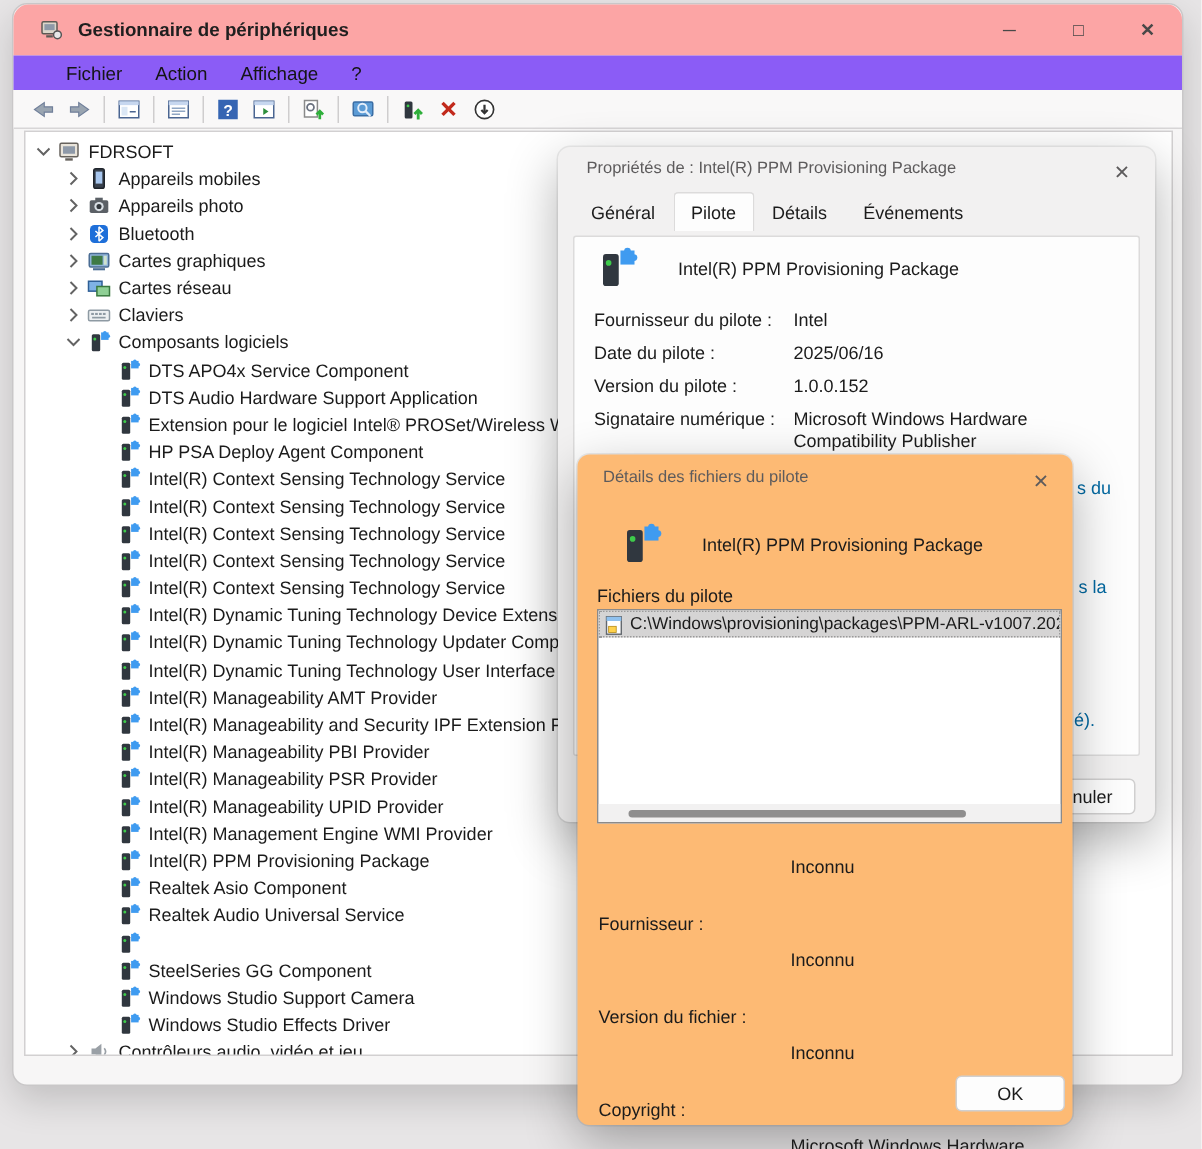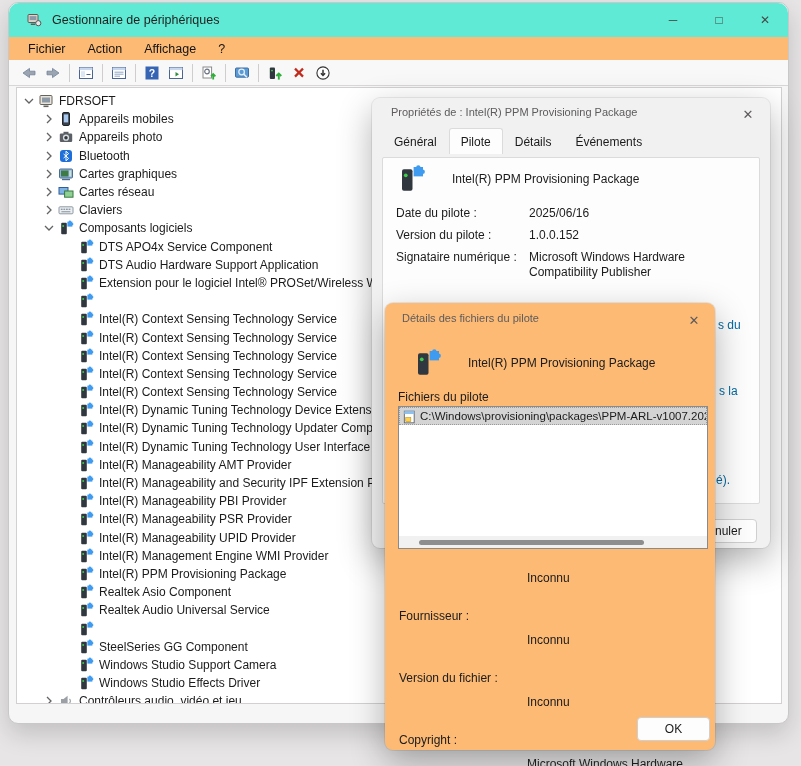--- a/index.html
+++ b/index.html
@@ -6,28 +6,28 @@
   html,body { width:801px; height:766px; }
   body { font-family:"Liberation Sans", sans-serif; background:#e7e5e6; overflow:hidden; }
   .stage { position:relative; width:801px; height:766px; }
 
   
   .main-window{
     position:absolute; left:8px; top:2px; width:781px; height:722px;
     background:#f7f6f6; border:1px solid #c9c7c8; border-radius:10px;
     box-shadow:0 10px 24px rgba(0,0,0,.16);
   }
-  .titlebar{ position:absolute; left:0; top:0; right:0; height:34px; display:flex; align-items:center; border-radius:10px 10px 0 0; background:#5eead4; }
+  .titlebar{ position:absolute; left:0; top:0; right:0; height:34px; display:flex; align-items:center; border-radius:10px 10px 0 0; background:#fca5a5;font-weight:bold; }
   .titlebar .app-icon{ width:16px; height:16px; margin-left:17px; margin-right:10px; display:inline-flex; }
   .titlebar .title{ font-size:12.5px; color:#1f1f1f; }
   .caption-buttons{ margin-left:auto; display:flex; height:100%; }
   .caption-btn{ width:46px; height:100%; display:flex; align-items:center; justify-content:center; font-size:12px; color:#484848; }
   .caption-btn.close{ border-radius:0 10px 0 0; }
 
-  .menubar{ position:absolute; left:0; top:34px; right:0; height:23px; display:flex; align-items:center; background:#fdba74; padding-left:8px; }
+  .menubar{ position:absolute; left:0; top:34px; right:0; height:23px; display:flex; align-items:center; background:#8b5cf6; padding-left:24px; }
   .menu-item{ font-size:12.5px; color:#141414; padding:3px 11px; }
 
   .toolbar{ position:absolute; left:0; top:57px; right:0; height:26px; display:flex; align-items:center; background:#f9f8f8; border-bottom:1px solid #d8d6d7; padding-left:8px; }
   .tbtn{ width:24px; height:22px; display:inline-flex; align-items:center; justify-content:center; }
   .tsep{ width:1px; height:18px; background:#cfcdce; margin:0 4px; }
 
   .tree-panel{
     position:absolute; left:7px; top:84px; width:766px; height:617px;
     background:#ffffff; border:1px solid #d2d0d1; overflow:hidden; padding-top:4px;
   }
@@ -361,20 +361,21 @@
           <span class="chev"></span>
           <span class="ticon">
             <svg xmlns="http://www.w3.org/2000/svg" viewBox="0 0 16 16" width="16" height="16">
               <rect x="3.2" y="2.8" width="5.6" height="11.4" rx="1" fill="#30373f"></rect>
               <circle cx="5.2" cy="6" r="1" fill="#3ecb4b"></circle>
               <rect x="9.4" y="1.6" width="5" height="5" fill="#3f9bf0"></rect>
               <circle cx="11.9" cy="1.8" r="1.2" fill="#3f9bf0"></circle>
               <circle cx="14.2" cy="4.1" r="1.2" fill="#3f9bf0"></circle>
             </svg>
           </span>
+          <span class="tlabel">HP PSA Deploy Agent Component</span>
         </div>
         <div class="trow" style="padding-left: 42px;">
           <span class="chev"></span>
           <span class="ticon">
             <svg xmlns="http://www.w3.org/2000/svg" viewBox="0 0 16 16" width="16" height="16">
               <rect x="3.2" y="2.8" width="5.6" height="11.4" rx="1" fill="#30373f"></rect>
               <circle cx="5.2" cy="6" r="1" fill="#3ecb4b"></circle>
               <rect x="9.4" y="1.6" width="5" height="5" fill="#3f9bf0"></rect>
               <circle cx="11.9" cy="1.8" r="1.2" fill="#3f9bf0"></circle>
               <circle cx="14.2" cy="4.1" r="1.2" fill="#3f9bf0"></circle>
@@ -675,20 +676,24 @@
             <circle cx="5.2" cy="6" r="1" fill="#3ecb4b"></circle>
             <rect x="9.4" y="1.6" width="5" height="5" fill="#3f9bf0"></rect>
             <circle cx="11.9" cy="1.8" r="1.2" fill="#3f9bf0"></circle>
             <circle cx="14.2" cy="4.1" r="1.2" fill="#3f9bf0"></circle>
           </svg>
         </span>
       <span class="dev-name">Intel(R) PPM Provisioning Package</span>
     </div>
     <div class="field-grid" id="props-fields">
         <div class="frow">
+          <span class="flabel">Fournisseur du pilote :</span>
+          <span class="fvalue">Intel</span>
+        </div>
+        <div class="frow">
           <span class="flabel">Date du pilote :</span>
           <span class="fvalue">2025/06/16</span>
         </div>
         <div class="frow">
           <span class="flabel">Version du pilote :</span>
           <span class="fvalue">1.0.0.152</span>
         </div>
         <div class="frow">
           <span class="flabel">Signataire numérique :</span>
           <span class="fvalue">Microsoft Windows Hardware Compatibility Publisher</span>

